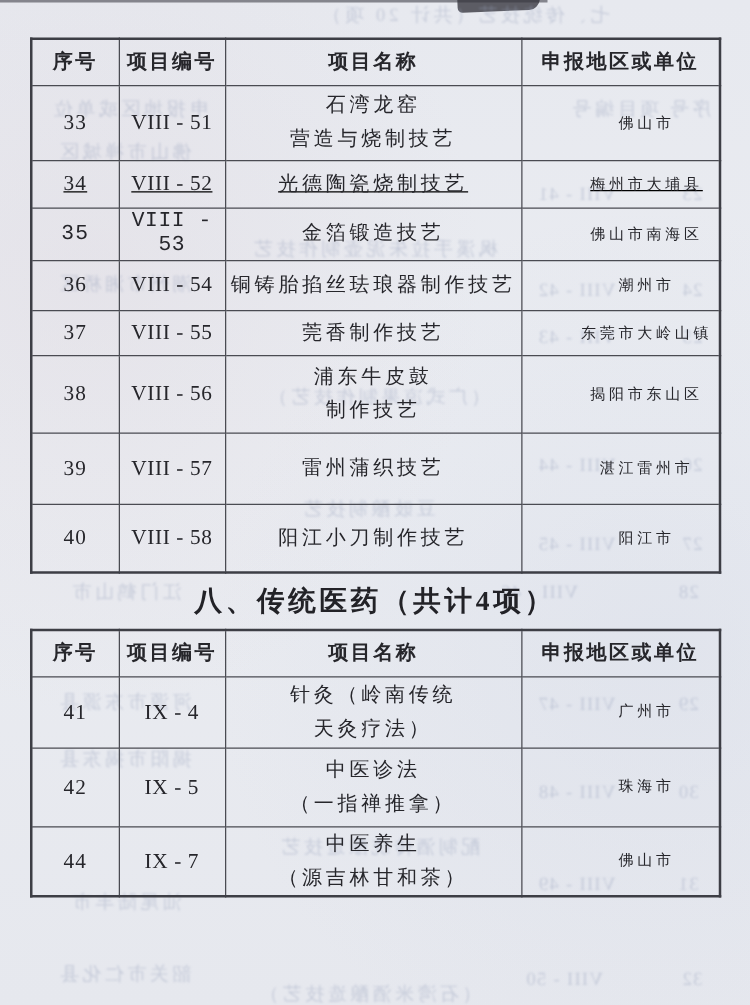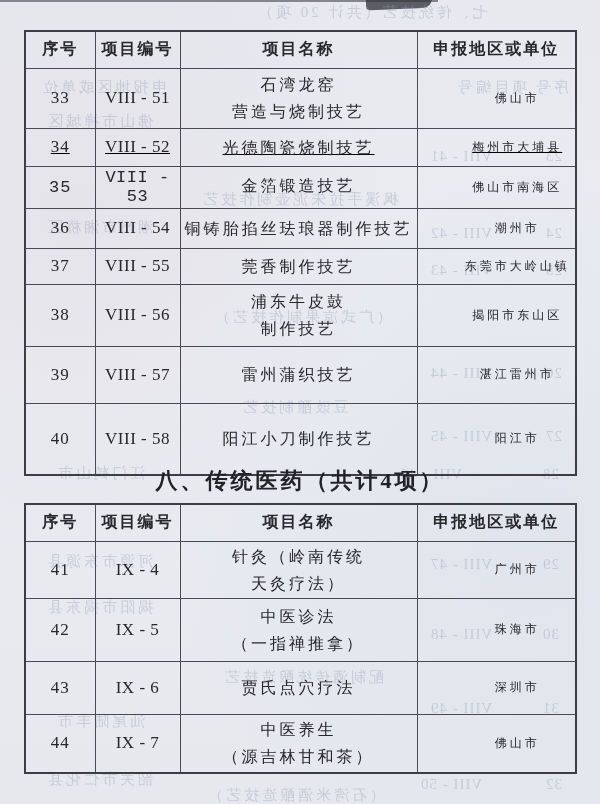--- a/index.html
+++ b/index.html
@@ -47,21 +47,21 @@
   td.c-region{font-size:12px;letter-spacing:3px;padding-left:44px;}
 
   .t1 thead tr{height:37px;}
   .t1 tbody tr:nth-child(1){height:60px;}
   .t1 tbody tr:nth-child(2){height:38px;text-decoration:underline;}
   .t1 tbody tr:nth-child(3){height:42px;font-family:Liberation Mono, monospace;}
   .t1 tbody tr:nth-child(4){height:40px;margin-top:36px;}
   .t1 tbody tr:nth-child(5){height:36px;margin-top:46px;}
   .t1 tbody tr:nth-child(6){height:62px;}
   .t1 tbody tr:nth-child(7){height:57px;}
-  .t1 tbody tr:nth-child(8){height:72px;}
+  .t1 tbody tr:nth-child(8){height:55px;}
 
   .t2 thead tr{height:37px;}
   .t2 tbody tr:nth-child(1){height:57px;}
   .t2 tbody tr:nth-child(2){height:63px;}
   .t2 tbody tr:nth-child(3){height:53px;}
   .t2 tbody tr:nth-child(4){height:59px;}
 
   .section-heading{
     position:absolute;left:0;top:466px;width:600px;
     text-align:center;font-size:22px;font-weight:bold;
@@ -230,28 +230,20 @@
         <tr>
           <td class="c-no">42</td>
           <td class="c-code">IX - 5</td>
           <td class="c-name">
             <div>中医诊法</div>
             <div>（一指禅推拿）</div>
           </td>
           <td class="c-region">珠海市</td>
         </tr>
         <tr>
-          <td class="c-no">43</td>
-          <td class="c-code">IX - 6</td>
-          <td class="c-name">
-            <div>贾氏点穴疗法</div>
-          </td>
-          <td class="c-region">深圳市</td>
-        </tr>
-        <tr>
           <td class="c-no">44</td>
           <td class="c-code">IX - 7</td>
           <td class="c-name">
             <div>中医养生</div>
             <div>（源吉林甘和茶）</div>
           </td>
           <td class="c-region">佛山市</td>
         </tr>
       </tbody>
     </table>

